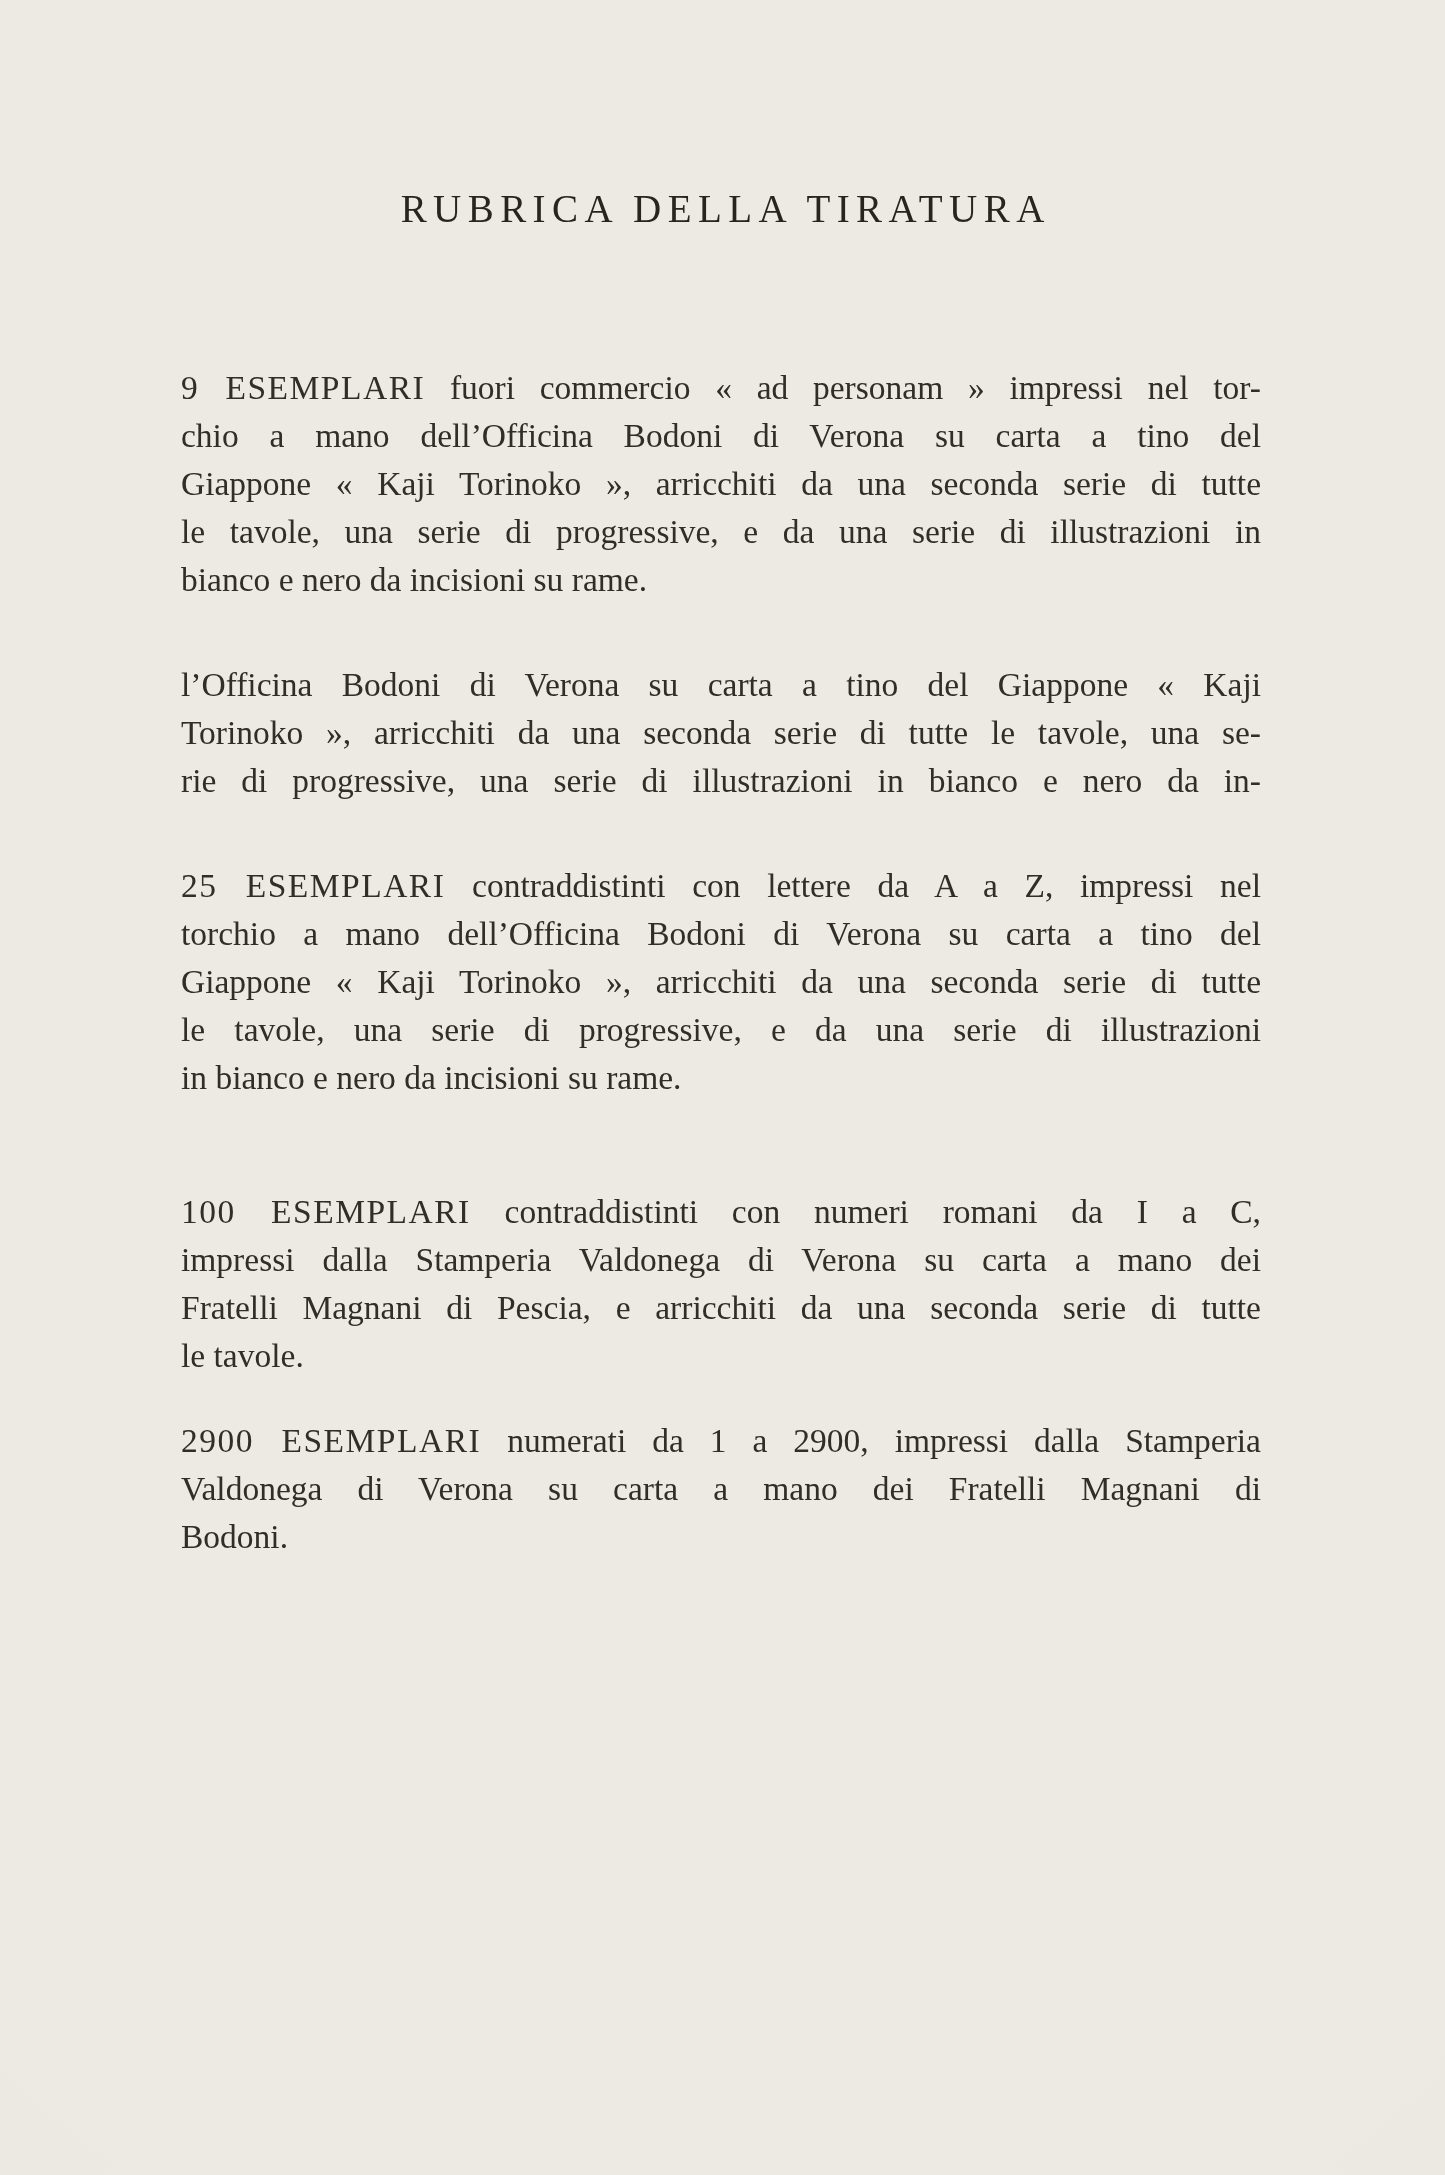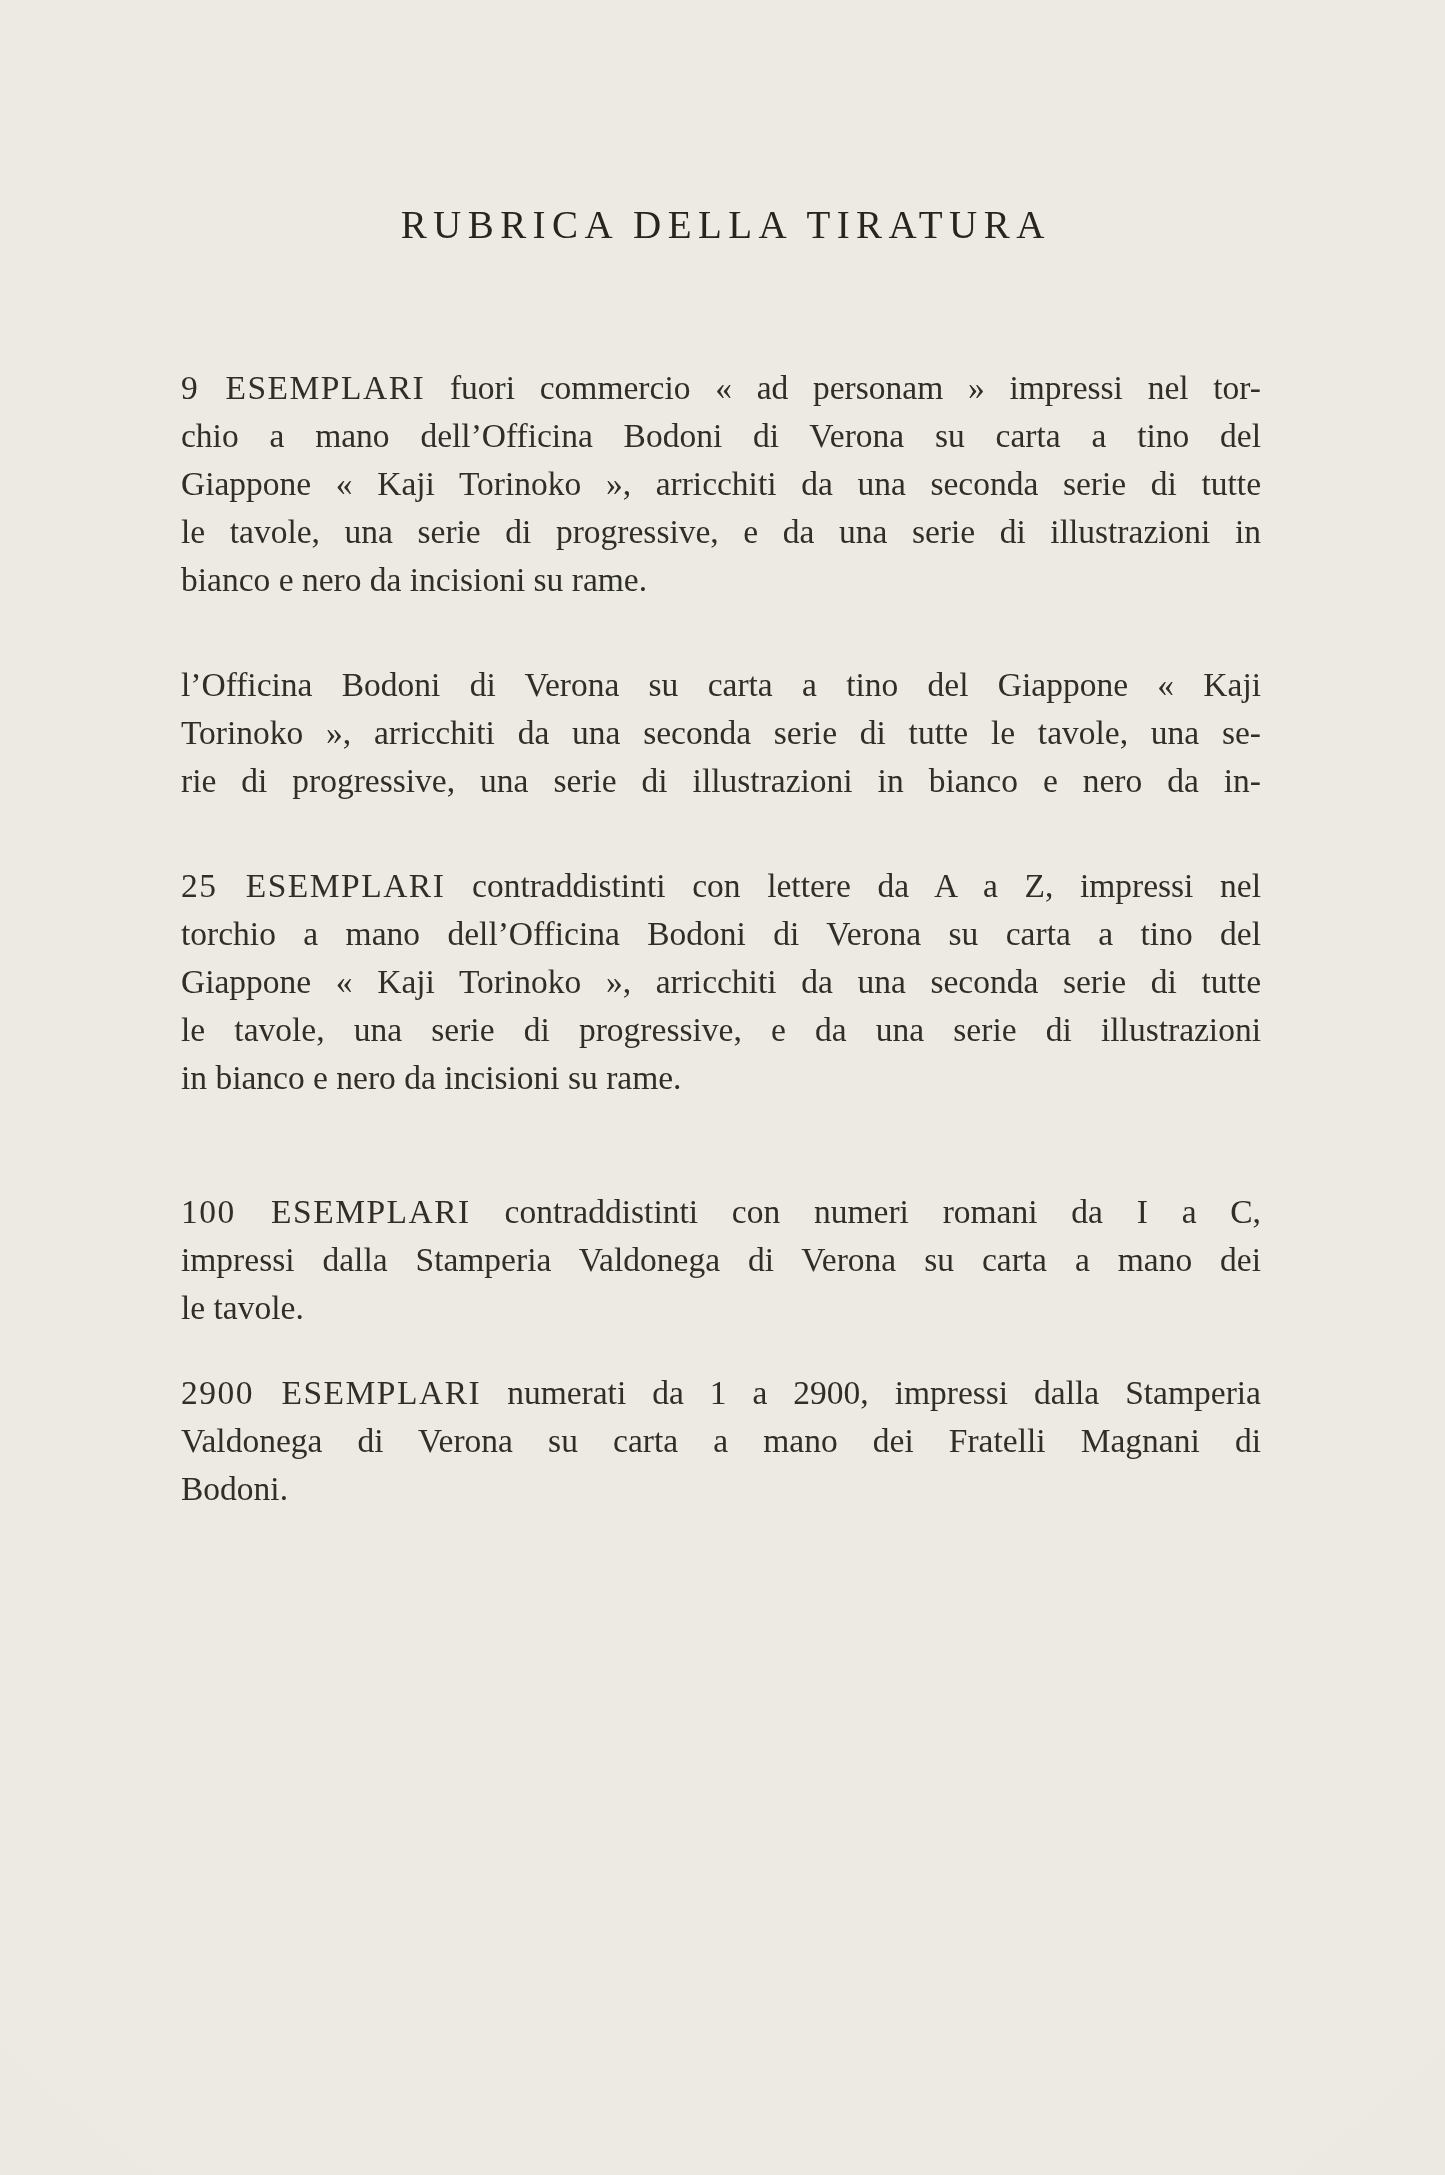--- a/index.html
+++ b/index.html
@@ -17,21 +17,21 @@
     background:
       radial-gradient(145% 120% at 50% 42%, #edeae3 52%, #e8e4dc 88%, #e3dfd7 100%);
     color: #2e2c28;
     font-family: "Liberation Serif", serif;
   }
   .title {
     position: absolute;
     top: 186px;
     left: 0;
     right: 0;
-    margin: 16px;
+    margin: 0;
     text-align: center;
     font-weight: 400;
     font-size: 39px;
     letter-spacing: 0.165em;
     text-indent: 0.165em;
     color: #27251f;
   }
   .text-block {
     position: absolute;
     left: 181px;
@@ -82,20 +82,21 @@
       <p class="para">
         <span class="line"><span class="lead">25 ESEMPLARI</span> contraddistinti con lettere da A a Z, impressi nel</span>
         <span class="line">torchio a mano dell’Officina Bodoni di Verona su carta a tino del</span>
         <span class="line">Giappone « Kaji Torinoko », arricchiti da una seconda serie di tutte</span>
         <span class="line">le tavole, una serie di progressive, e da una serie di illustrazioni</span>
         <span class="line last">in bianco e nero da incisioni su rame.</span>
       </p>
       <p class="para">
         <span class="line"><span class="lead">100 ESEMPLARI</span> contraddistinti con numeri romani da I a C,</span>
         <span class="line">impressi dalla Stamperia Valdonega di Verona su carta a mano dei</span>
+        <span class="line">Fratelli Magnani di Pescia, e arricchiti da una seconda serie di tutte</span>
         <span class="line last">le tavole.</span>
       </p>
       <p class="para">
         <span class="line"><span class="lead">2900 ESEMPLARI</span> numerati da 1 a 2900, impressi dalla Stamperia</span>
         <span class="line">Valdonega di Verona su carta a mano dei Fratelli Magnani di</span>
         <span class="line last">Bodoni.</span>
       </p>
     </main>
 </div>
 

